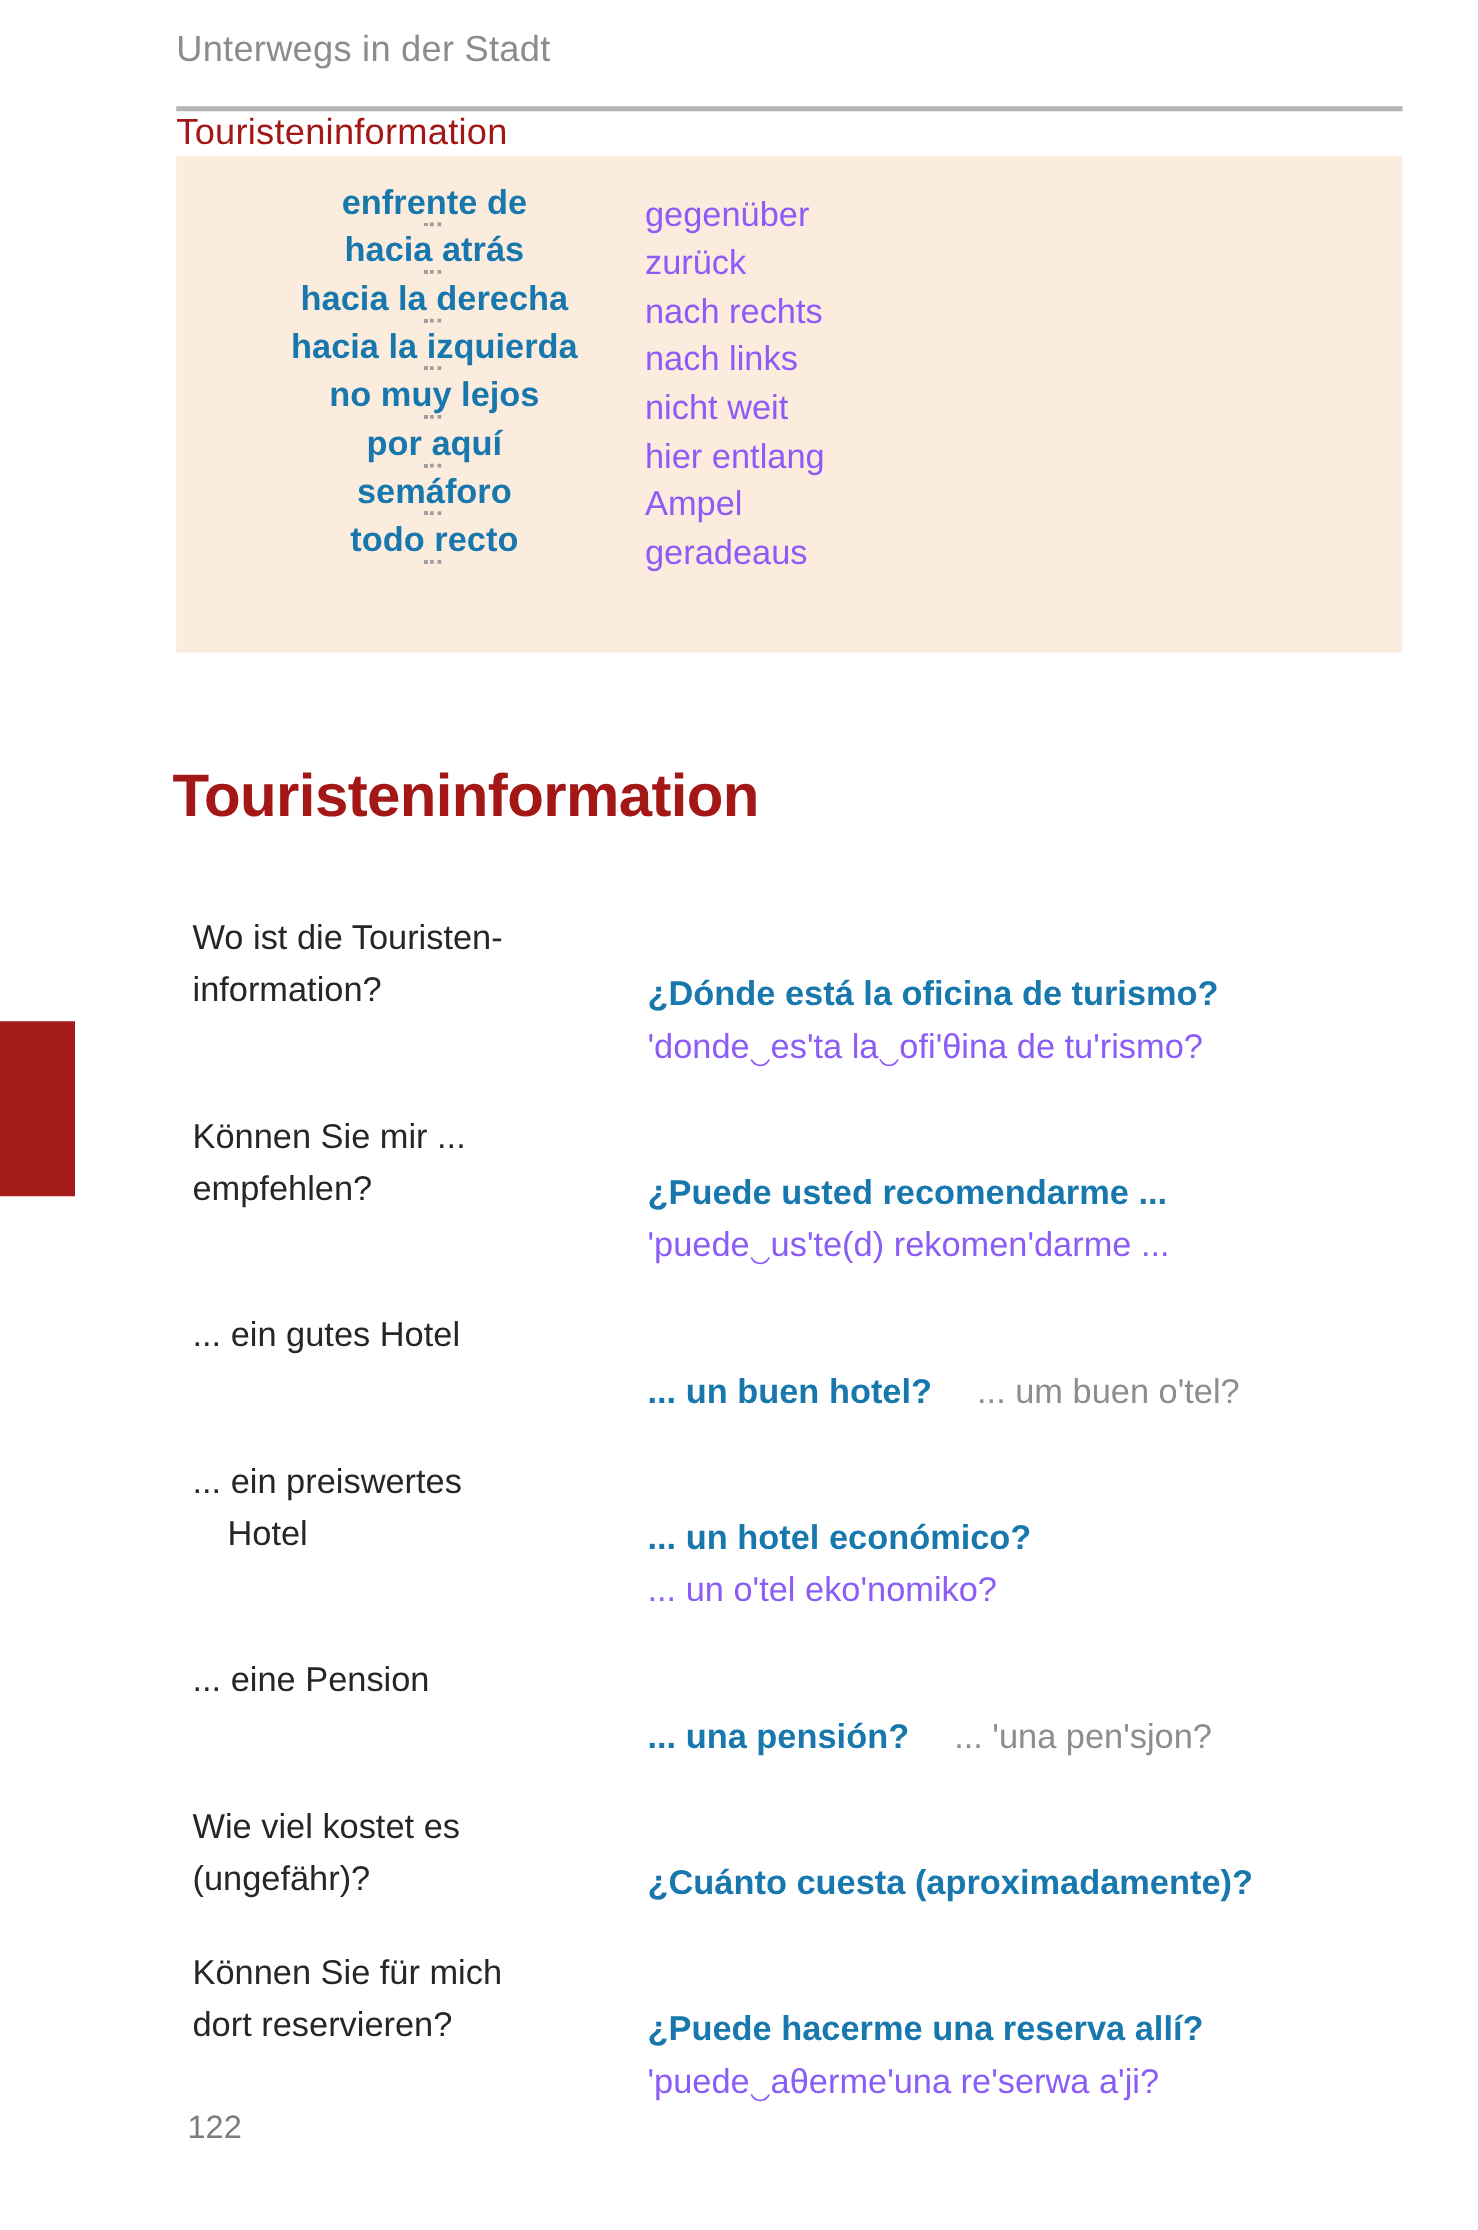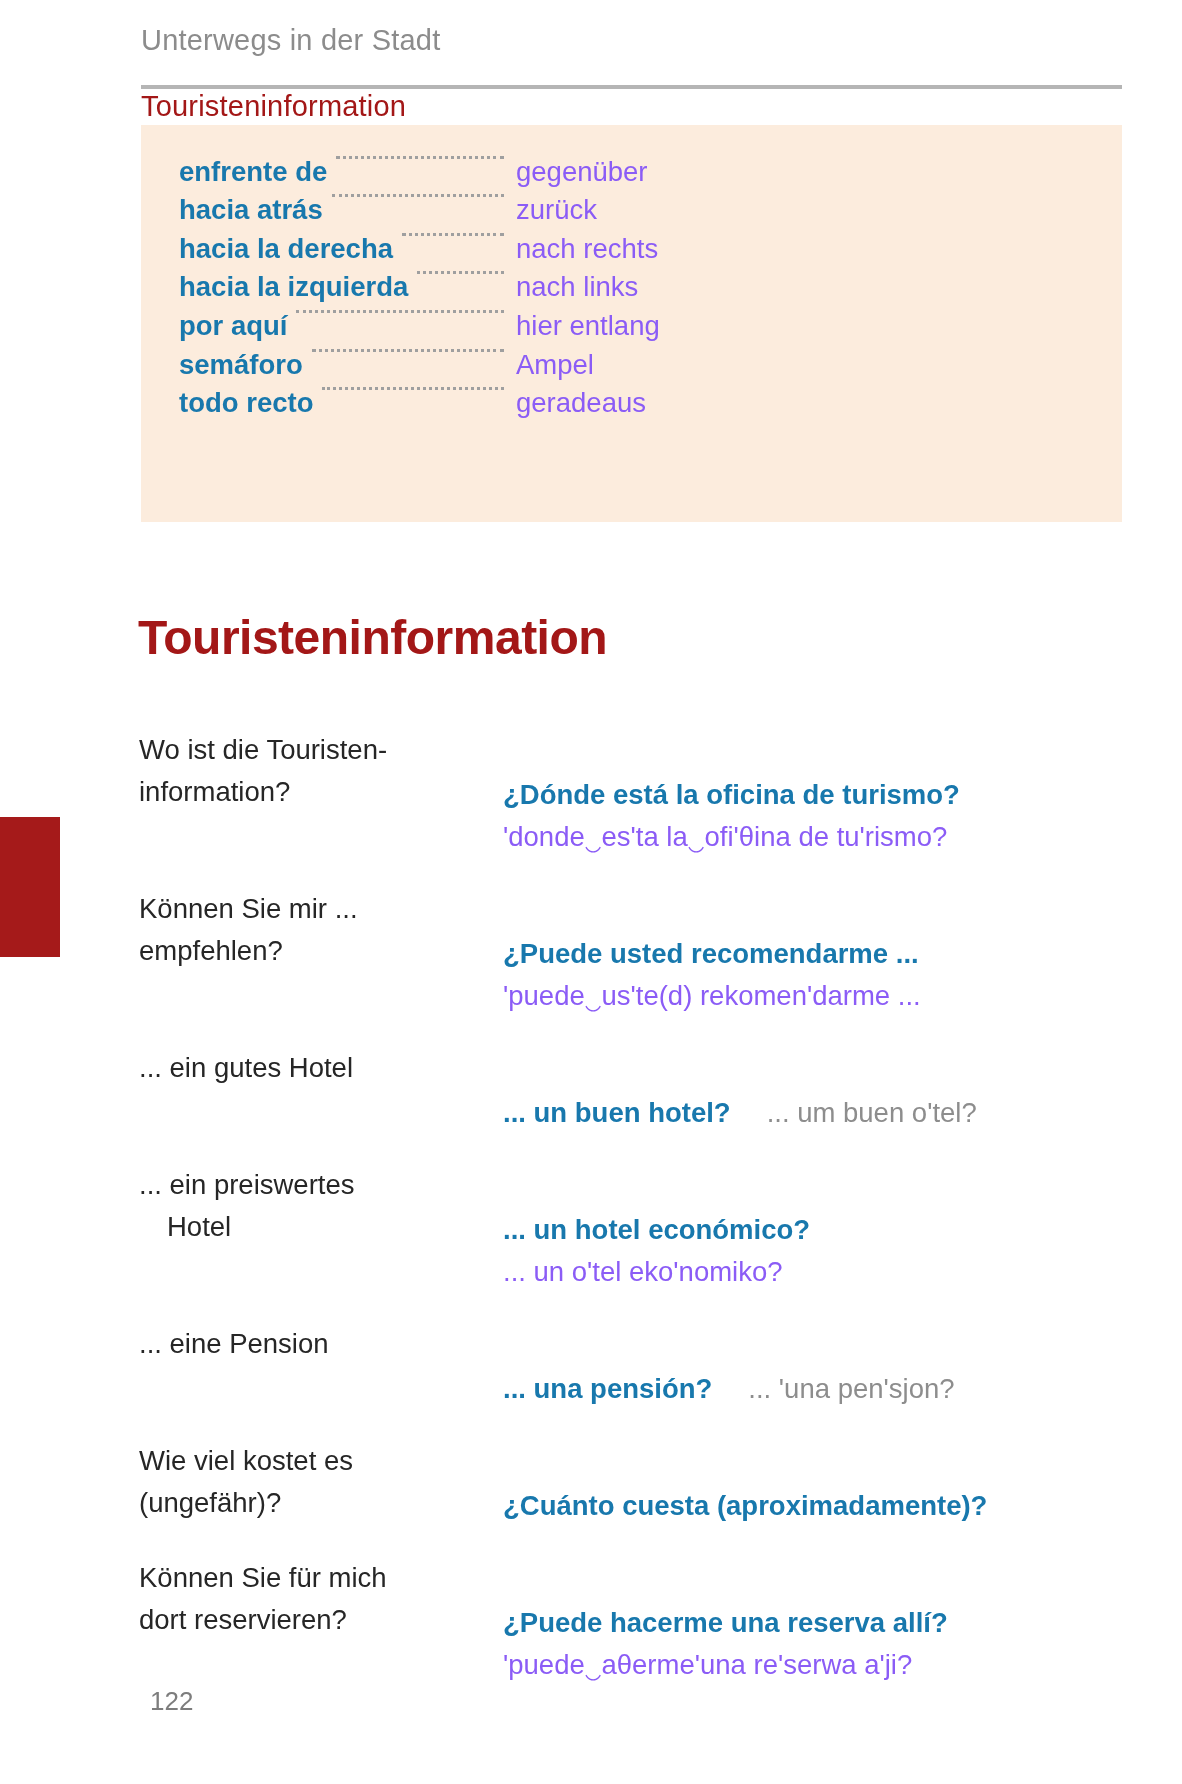--- a/index.html
+++ b/index.html
@@ -11,31 +11,31 @@
   .runhead{position:absolute;left:141px;top:24px;width:981px;display:flex;gap:33px;
     font-size:29px;letter-spacing:0.2px;flex-direction:column;}
   .runhead .sec{color:#8c8c8c;}
   .runhead .chap{color:#a31717;}
   .head-rule{position:absolute;left:141px;top:85px;width:981px;height:4px;background:#b5b5b5;}
 
   
   .vocab-box{position:absolute;left:141px;top:125px;width:981px;height:397px;
     background:#fcecdd;box-sizing:border-box;padding:24px 38px 0 38px;}
   .vocab-row{display:flex;align-items:flex-end;height:38.6px;font-size:27.5px;}
-  .vocab-left{display:flex;width:337px;align-items:flex-start;flex-shrink:0;}
+  .vocab-left{display:flex;width:337px;align-items:center;flex-shrink:0;flex-direction:column;}
   .vocab-term{color:#1878ad;font-weight:bold;white-space:nowrap;}
   .vocab-leader{flex:1;border-bottom:3px dotted #9f9f9f;margin:0 12px 7px 9px;min-width:14px;}
   .vocab-de{color:#8b5cf6;white-space:nowrap;}
 
   
   .section-title{position:absolute;left:138px;top:610px;font-size:48px;font-weight:bold;
     color:#a31717;letter-spacing:-0.5px;}
 
   
-  .phrases{position:absolute;left:139px;top:729px;width:1010px;}
+  .phrases{position:absolute;left:154px;top:729px;width:1010px;}
   .block{display:flex;margin-bottom:30px;font-size:27.5px;line-height:42px;}
   .block.sp-lg{margin-bottom:44px;}
   .col-de{width:364px;flex-shrink:0;color:#262626;}
   .col-es{flex:1;margin-top:45px;}
   .es{color:#1878ad;font-weight:bold;}
   .ipa{color:#8b5cf6;}
   .ipa-inline{color:#8d8d8d;font-weight:normal;margin-left:36px;}
   .indent{padding-left:28px;}
   .ipa-indent{padding-left:40px;}
 
@@ -73,20 +73,27 @@
         <span class="vocab-leader"></span>
       </span>
     <span class="vocab-de">nach rechts</span>
   </div>
   <div class="vocab-row">
     <span class="vocab-left">
         <span class="vocab-term">hacia la izquierda</span>
         <span class="vocab-leader"></span>
       </span>
     <span class="vocab-de">nach links</span>
+  </div>
+  <div class="vocab-row">
+    <span class="vocab-left">
+        <span class="vocab-term">no muy lejos</span>
+        <span class="vocab-leader"></span>
+      </span>
+    <span class="vocab-de">nicht weit</span>
   </div>
   <div class="vocab-row">
     <span class="vocab-left">
         <span class="vocab-term">por aquí</span>
         <span class="vocab-leader"></span>
       </span>
     <span class="vocab-de">hier entlang</span>
   </div>
   <div class="vocab-row">
     <span class="vocab-left">

